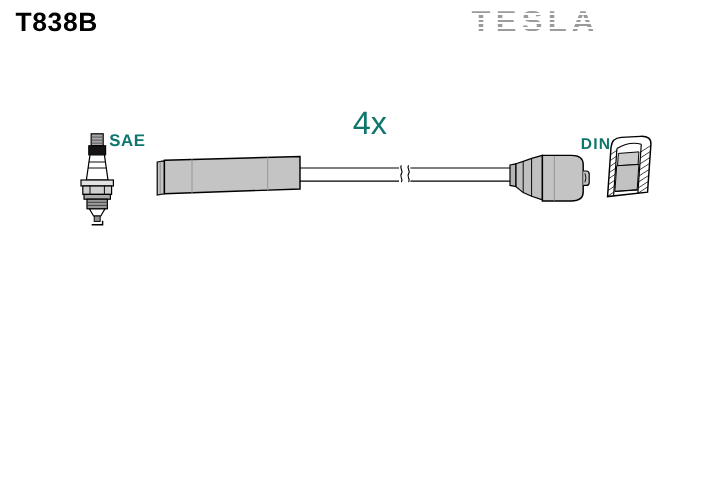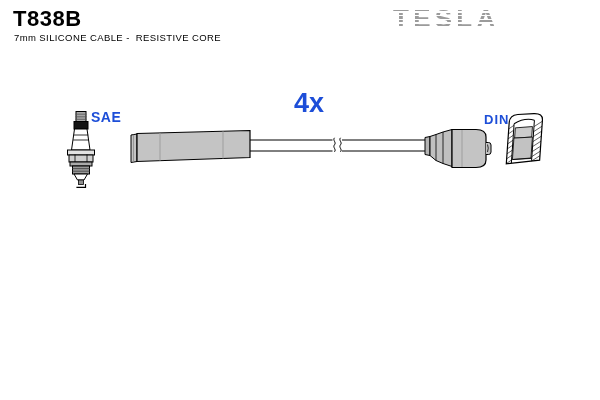--- a/index.html
+++ b/index.html
@@ -24,32 +24,31 @@
     transform:scaleX(1.08);transform-origin:left top;white-space:nowrap;
   }
   .brand-stripes{
     position:absolute;left:-4px;top:0;width:130px;height:30px;
     background:repeating-linear-gradient(to bottom,
       rgba(255,255,255,0) 0px, rgba(255,255,255,0) 2.2px,
       #ffffff 2.2px, #ffffff 3.8px);
     pointer-events:none;
   }
   .diagram-svg{position:absolute;left:0;top:0;}
-  .label{position:absolute;color:#1d4ed8;}
+  .label{position:absolute;color:#0f766e;}
   .label-sae{left:91px;top:109px;font-size:14px;font-weight:bold;letter-spacing:0.5px;}
-  .label-4x{left:294px;top:88px;font-size:27px;font-weight:700;}
+  .label-4x{left:294px;top:88px;font-size:27px;font-weight:400;}
   .label-din{left:484px;top:112px;font-size:13px;font-weight:bold;letter-spacing:1px;}
 </style>
 </head>
 <body>
 
 <div class="page">
 
   <div class="part-number">T838B</div>
-  <div class="subtitle">7mm SILICONE CABLE -  RESISTIVE CORE</div>
   <div class="brand">
     <span class="brand-text">TESLA</span>
     <span class="brand-stripes"></span>
   </div>
 
   <svg class="diagram-svg" width="600" height="400" viewBox="0 0 600 400">
 
     <g stroke-linecap="square">
       <rect x="76" y="111.5" width="10" height="10" fill="#a8a8a8" stroke="#000" stroke-width="1"></rect>
       <line x1="76" y1="114.2" x2="86" y2="114.2" stroke="#555" stroke-width="0.8"></line>

